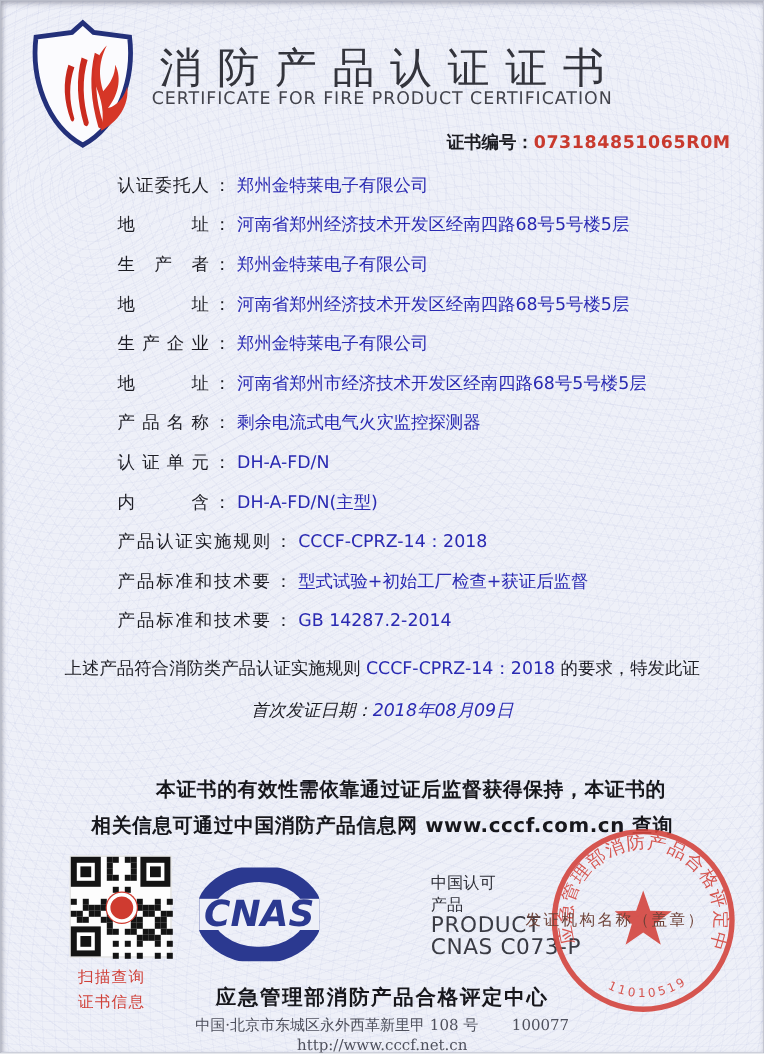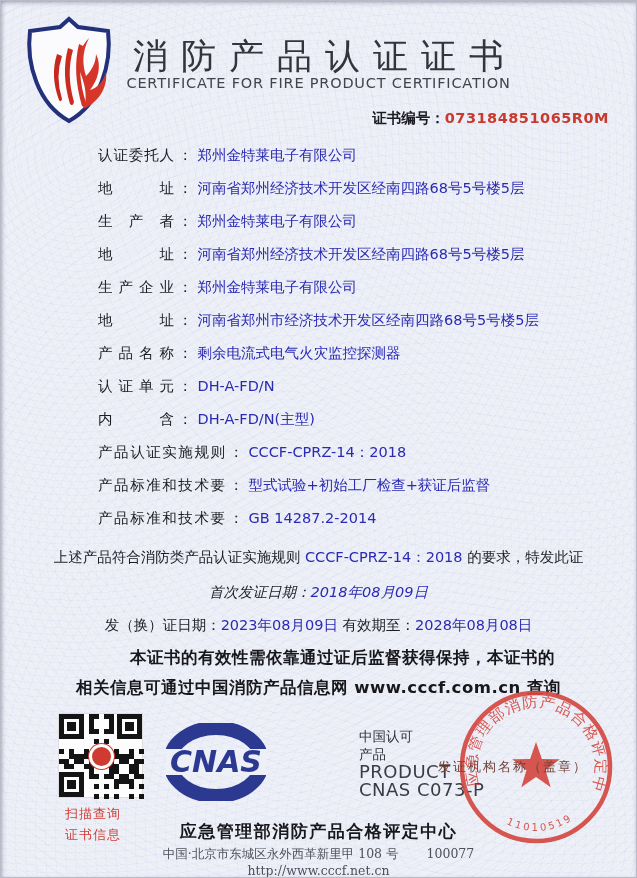--- a/index.html
+++ b/index.html
@@ -101,21 +101,20 @@
       <div class="frow"><span class="flabel">内含</span><span class="fcolon">：</span><span class="fvalue">DH-A-FD/N</span><span class="fvalue u">(主型)</span></div>
       <div class="frow wide"><span class="flabel">产品认证实施规则</span><span class="fcolon">：</span><span class="fvalue">CCCF-CPRZ-14：2018</span></div>
       <div class="frow wide"><span class="flabel">产品标准和技术要</span><span class="fcolon">：</span><span class="fvalue u">型式试验+初始工厂检查+获证后监督</span></div>
       <div class="frow wide"><span class="flabel">产品标准和技术要</span><span class="fcolon">：</span><span class="fvalue">GB 14287.2-2014</span></div>
     </div>
 
   <div class="abs statement"><span>上述产品符合消防类产品认证实施规则 </span><span class="blue">CCCF-CPRZ-14：2018</span><span> 的要求，特发此证</span></div>
 
   <div class="abs date1"><span>首次发证日期：</span><span class="blueval">2018年08月09日</span></div>
 
-  <div class="abs date2"><span>发（换）证日期：</span><span class="blueval">2023年08月09日</span><span>&nbsp;</span><span>有效期至：</span><span class="blueval">2028年08月08日</span></div>
 
   <div class="abs notice1">本证书的有效性需依靠通过证后监督获得保持，本证书的</div>
   <div class="abs notice2">相关信息可通过中国消防产品信息网 www.cccf.com.cn 查询</div>
 
   <div class="abs qr">
     <div style="position:absolute;inset:0;">
         <div class="qm" style="left: 30px; top: 0px;"></div>
         <div class="qm" style="left: 35px; top: 0px;"></div>
         <div class="qm" style="left: 45px; top: 0px;"></div>
         <div class="qm" style="left: 50px; top: 0px;"></div>

